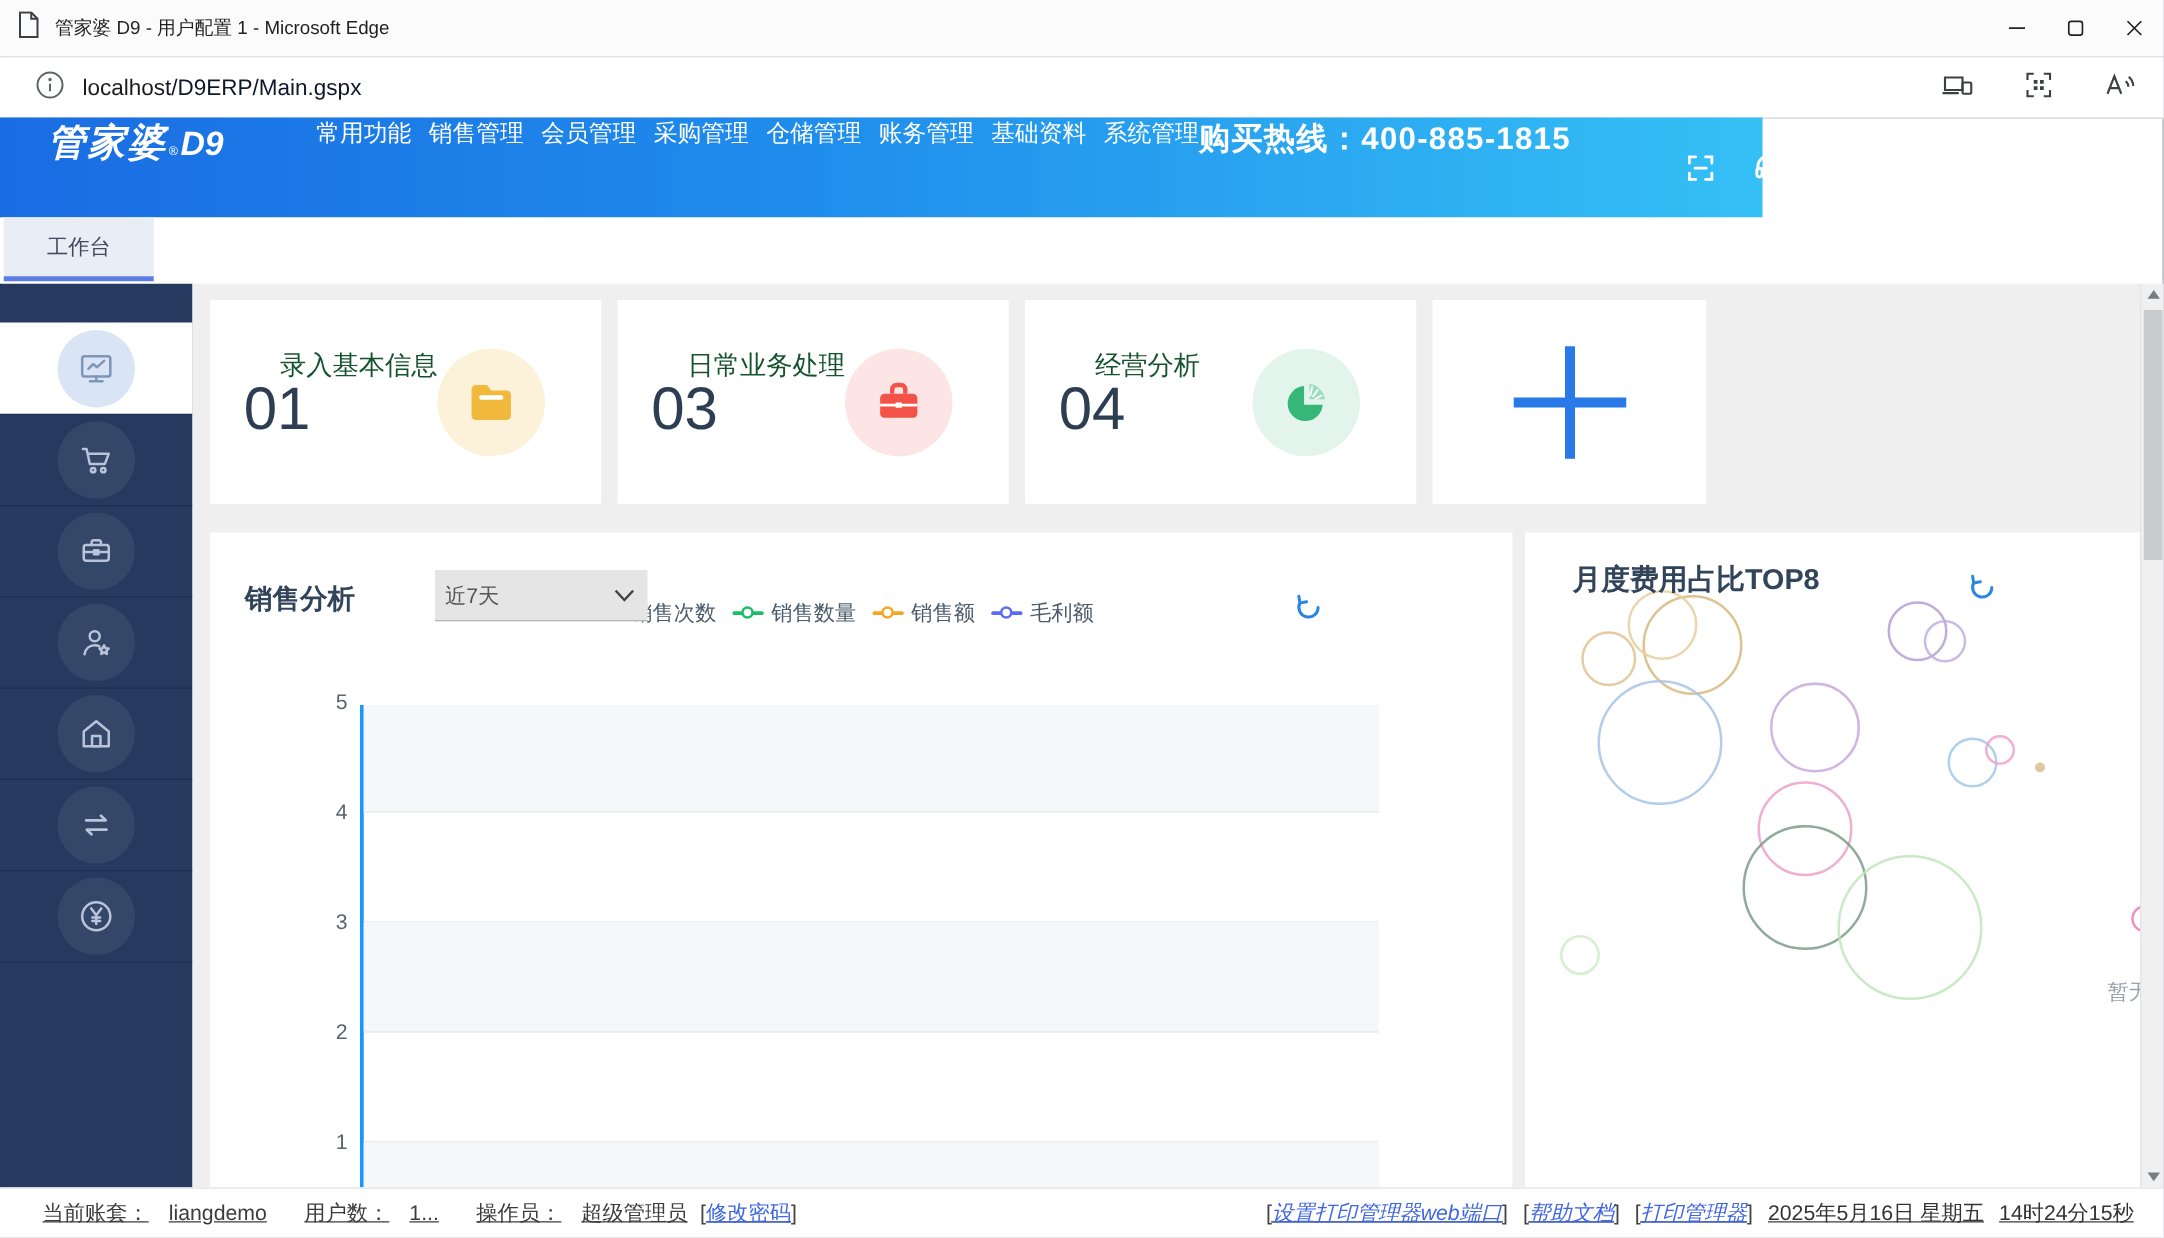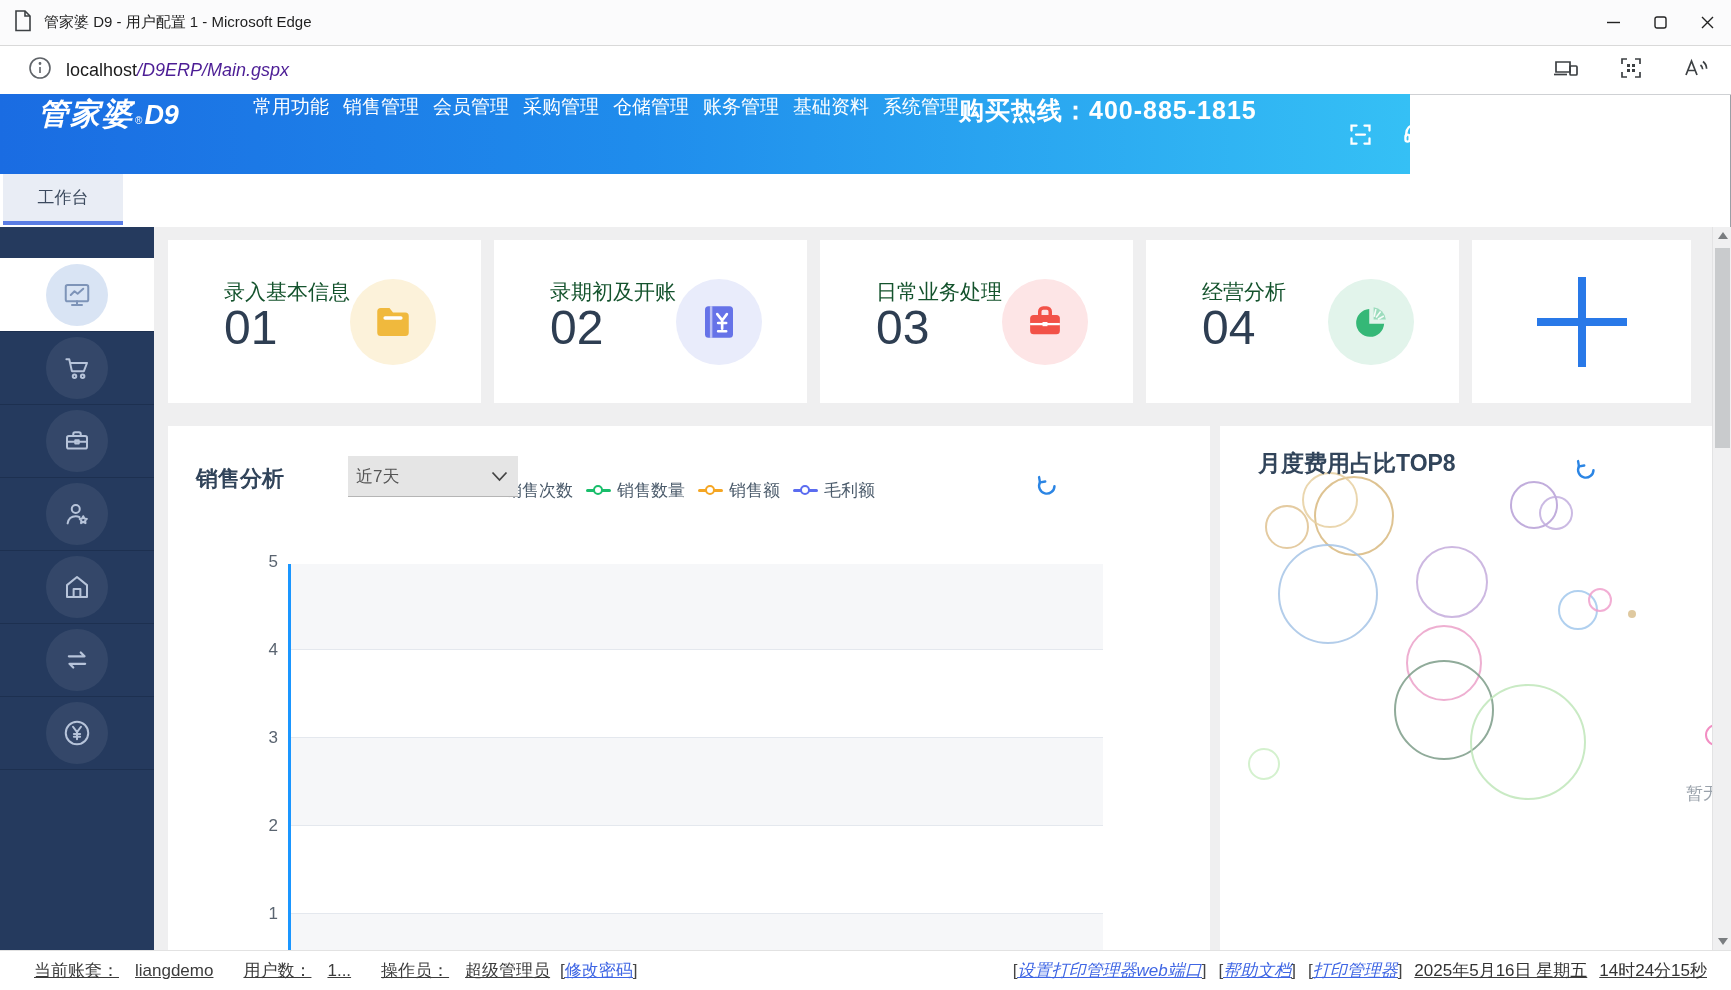--- a/index.html
+++ b/index.html
@@ -13,21 +13,21 @@
   .doc-ic{margin:0 12px 0 14px;flex:0 0 auto;}
   .win-title{font-size:15px;color:#1f1f1f;}
   .win-controls{margin-left:auto;display:flex;height:100%;}
   .win-btn{width:47px;height:100%;display:flex;align-items:center;justify-content:center;color:#222;}
 
   
   .addressbar{position:absolute;left:0;top:46px;width:1731px;height:48px;background:#fff;
               border-bottom:1px solid #cfd1d4;display:flex;align-items:center;}
   .info-btn{margin:0 14px 0 28px;}
   .url{font-size:18px;}
-  .url .host{color:#1b1b1b;} .url .path{color:#4c1d95;font-style:italic;}
+  .url .host{color:#1b1b1b;} .url .path{color:#0f172a;}
   .addr-icons{margin-left:auto;display:flex;align-items:center;gap:40px;padding-right:22px;color:#3c4043;}
 
   
   .navbar{position:absolute;left:0;top:94px;width:1410px;height:80px;
           background:linear-gradient(90deg,#1a6ce2 0%,#1f8cec 45%,#35c0f5 100%);
           display:flex;color:#fff;padding-left:38px;box-sizing:border-box;}
   .logo{display:flex;align-items:baseline;min-width:157px;}
   .logo .cn{font-size:30px;font-weight:700;font-style:italic;letter-spacing:2px;}
   .logo .reg{font-size:10px;vertical-align:top;margin:0 2px 0 1px;}
   .logo .d9{font-size:27px;font-weight:700;font-style:italic;}
@@ -60,21 +60,21 @@
              border-left:1px solid #e3e3e4;box-sizing:border-box;}
   .scroll-btn{position:absolute;left:0;width:19px;height:17px;display:flex;align-items:center;justify-content:center;}
   .tri-up{width:0;height:0;border-left:5px solid transparent;border-right:5px solid transparent;border-bottom:7px solid #7a7d80;}
   .tri-dn{width:0;height:0;border-left:5px solid transparent;border-right:5px solid transparent;border-top:7px solid #7a7d80;}
   .scroll-thumb{position:absolute;left:2px;top:21px;width:15px;height:200px;background:#c9cbcd;}
 
   
   .cards{position:absolute;left:14px;top:13px;display:flex;gap:13px;}
   .card{width:313px;height:163px;background:#fff;position:relative;cursor:pointer;}
   .card-title{position:absolute;left:56px;top:38px;font-size:21px;color:#14532d;}
-  .card-number{position:absolute;left:27px;top:60px;font-size:48px;font-weight:300;color:#2e3e52;margin-left:29px;}
+  .card-number{position:absolute;left:27px;top:60px;font-size:48px;font-weight:300;color:#2e3e52;}
   .card-iconwrap{position:absolute;left:182px;top:39px;width:86px;height:86px;border-radius:50%;
                  background:var(--bg);display:flex;align-items:center;justify-content:center;color:var(--c);}
   .card.add{width:219px;display:flex;align-items:center;justify-content:center;}
   .plus{position:relative;width:90px;height:90px;}
   .plus::before,.plus::after{content:"";position:absolute;background:#2979e8;}
   .plus::before{left:50%;top:0;width:8px;height:100%;transform:translateX(-50%);}
   .plus::after{top:50%;left:0;height:8px;width:100%;transform:translateY(-50%);}
 
   
   .panel{position:absolute;top:199px;background:#fff;height:524px;overflow:hidden;}
@@ -319,31 +319,20 @@
   <div class="main">
 
     <div class="cards">
       <div class="card">
         <span class="card-title">录入基本信息</span>
         <span class="card-number">01</span>
         <span class="card-iconwrap" style="--bg: #fcf2da; --c: #f0b93d;">
           <svg width="42" height="42" viewBox="0 0 24 24" fill="currentColor">
             <path d="M3 6a2 2 0 012-2h5l2 2.5h7a2 2 0 012 2V18a2 2 0 01-2 2H5a2 2 0 01-2-2z"></path>
             <rect x="6.5" y="8.7" width="11" height="2" rx="1" fill="#fff"></rect>
-          </svg>
-        </span>
-      </div>
-      <div class="card">
-        <span class="card-title">录期初及开账</span>
-        <span class="card-number">02</span>
-        <span class="card-iconwrap" style="--bg: #e9ecfb; --c: #6673e8;">
-          <svg width="42" height="42" viewBox="0 0 24 24">
-            <rect x="4" y="3" width="16" height="18" rx="2" fill="currentColor"></rect>
-            <path d="M7.5 3v18" stroke="#fff" stroke-width="1.4" opacity=".55"></path>
-            <path d="M11 7.5l2.8 3.6 2.7-3.6M13.8 11v4.8M11.5 12.6h4.6M11.5 17.3h4.6" stroke="#fff" stroke-width="1.5" fill="none" stroke-linecap="round"></path>
           </svg>
         </span>
       </div>
       <div class="card">
         <span class="card-title">日常业务处理</span>
         <span class="card-number">03</span>
         <span class="card-iconwrap" style="--bg: #fde5e6; --c: #f25248;">
           <svg width="42" height="42" viewBox="0 0 24 24">
             <path d="M9 8V6a2 2 0 012-2h2a2 2 0 012 2v2" fill="none" stroke="currentColor" stroke-width="2"></path>
             <rect x="3.5" y="8" width="17" height="11" rx="2" fill="currentColor"></rect>

